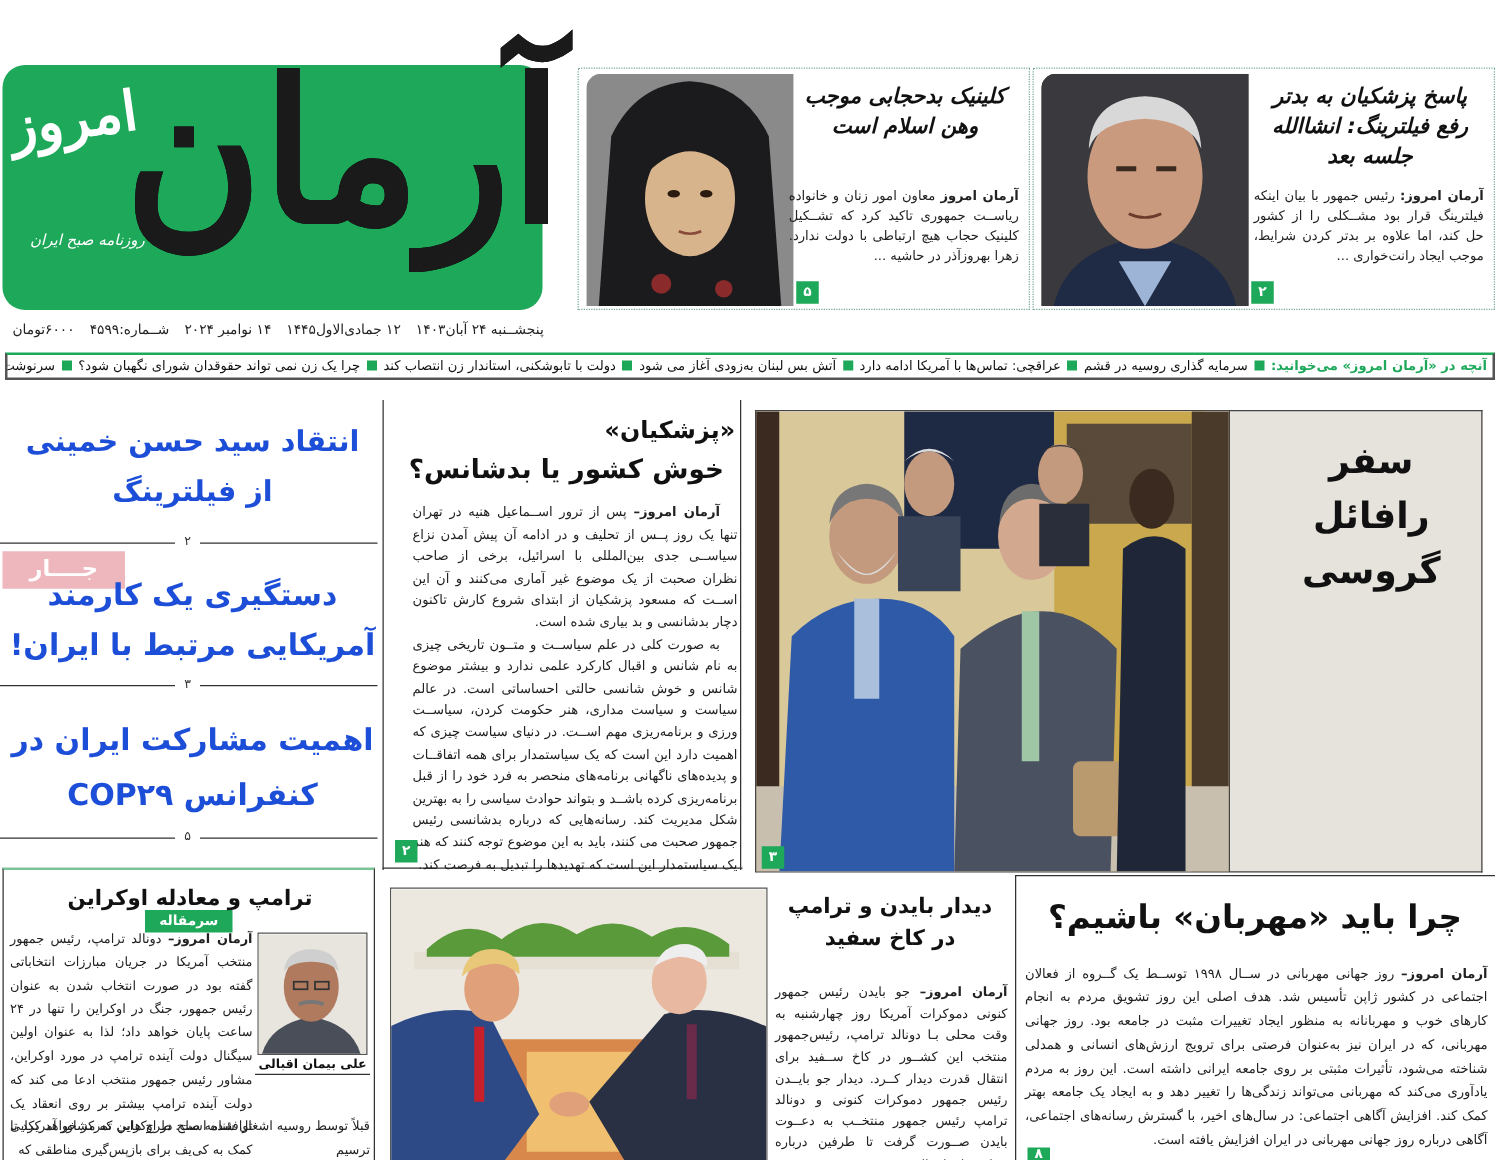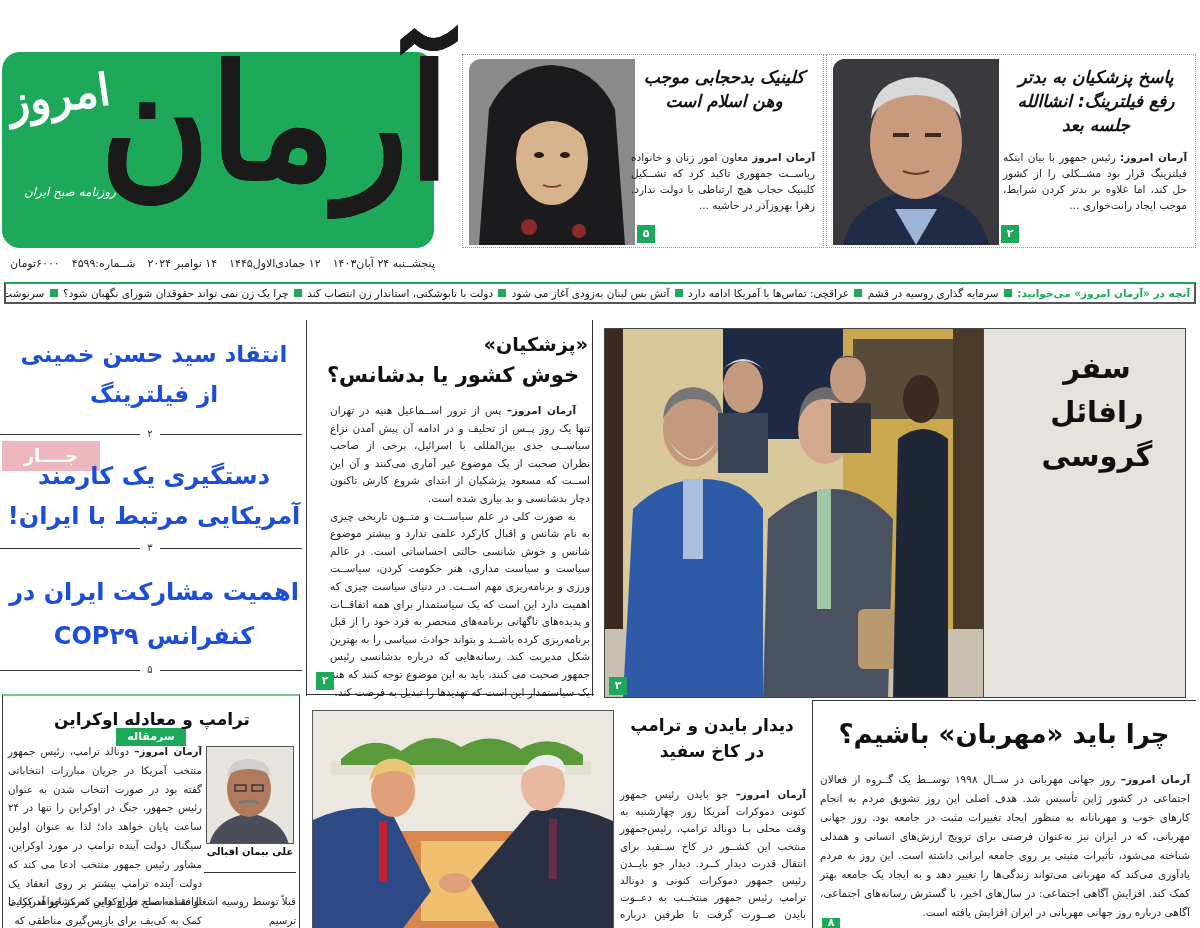--- a/index.html
+++ b/index.html
@@ -49,21 +49,21 @@
   .left-item { left: 6px; width: 296px; text-align: center; font-weight: bold; color: #1d4ed8; }
   .left-rule { left: 0; width: 302px; height: 1px; background: #333; }
   .left-num { left: 140px; width: 20px; height: 12px; background: #fff; font-size: 10px; text-align: center; line-height: 12px; color: #333; }
   .jar-tag { left: 2px; top: 441px; width: 98px; height: 30px; background: #e8a0a8; opacity: 0.75; color: #fff; font-weight: bold; font-size: 18px; text-align: center; line-height: 30px; }
 
   
   .ed-box { left: 2px; top: 694px; width: 298px; height: 240px; border-top: 2px solid #7cc497; border-right: 1px solid #333; border-left: 1px solid #333; }
   .ed-tag { left: 116px; top: 684px; width: 70px; height: 18px; background: #1ea85a; color: #fff; font-weight: bold; font-size: 11px; text-align: center; line-height: 18px; margin-top: 44px; }
   .ed-title { left: 8px; top: 706px; width: 288px; text-align: center; font-weight: bold; font-size: 17px; line-height: 26px; }
   .ed-photo { left: 206px; top: 746px; width: 88px; height: 98px; border: 1px solid #555; overflow: hidden; }
-  .ed-author { left: 204px; top: 846px; width: 92px; font-size: 10px; text-align: center; font-weight: bold; border-bottom: 1px solid #333; padding-bottom: 15px; }
+  .ed-author { left: 204px; top: 846px; width: 92px; font-size: 10px; text-align: center; font-weight: bold; border-bottom: 1px solid #333; padding-bottom: 2px; }
   .ed-body { left: 8px; top: 742px; width: 194px; font-size: 10.3px; line-height: 18.8px; text-align: justify; color: #222; }
   .ed-body2 { left: 8px; top: 892px; width: 288px; font-size: 10.3px; line-height: 18.8px; text-align: justify; color: #222; }
   .ed-body b { font-weight: bold; }
 
   
   .bt-photo { left: 312px; top: 710px; width: 302px; height: 220px; border: 1px solid #555; overflow: hidden; }
   .bt-title { left: 618px; top: 712px; width: 188px; text-align: center; font-weight: bold; font-size: 17px; line-height: 26px; }
   .bt-body { left: 620px; top: 786px; width: 186px; font-size: 10.3px; line-height: 17.2px; text-align: justify; color: #222; }
   .bt-body b { font-weight: bold; }
 

